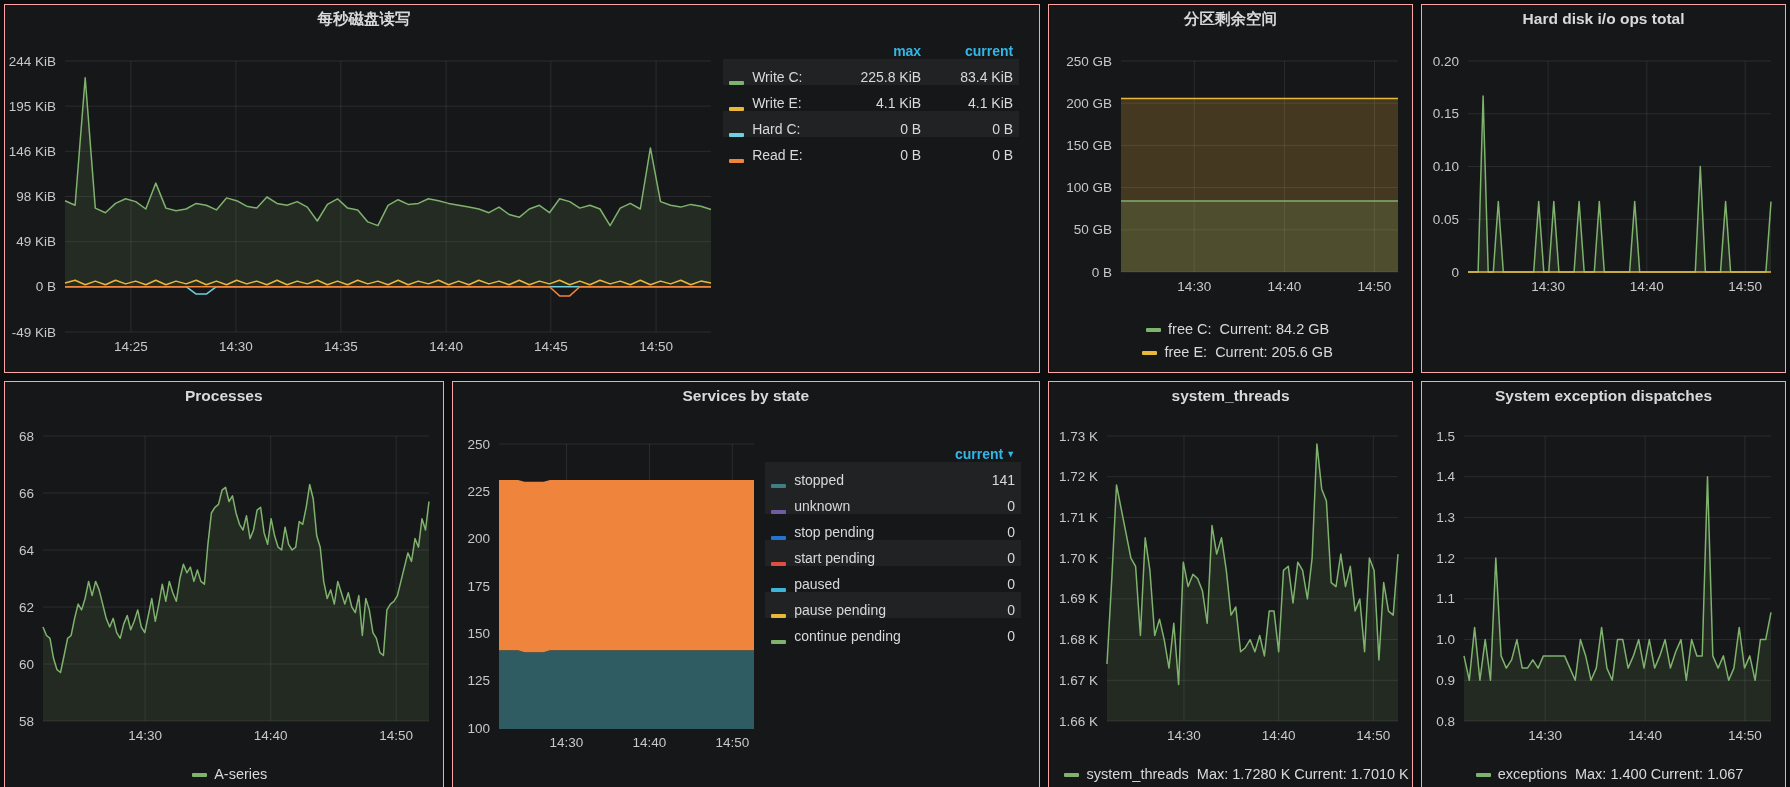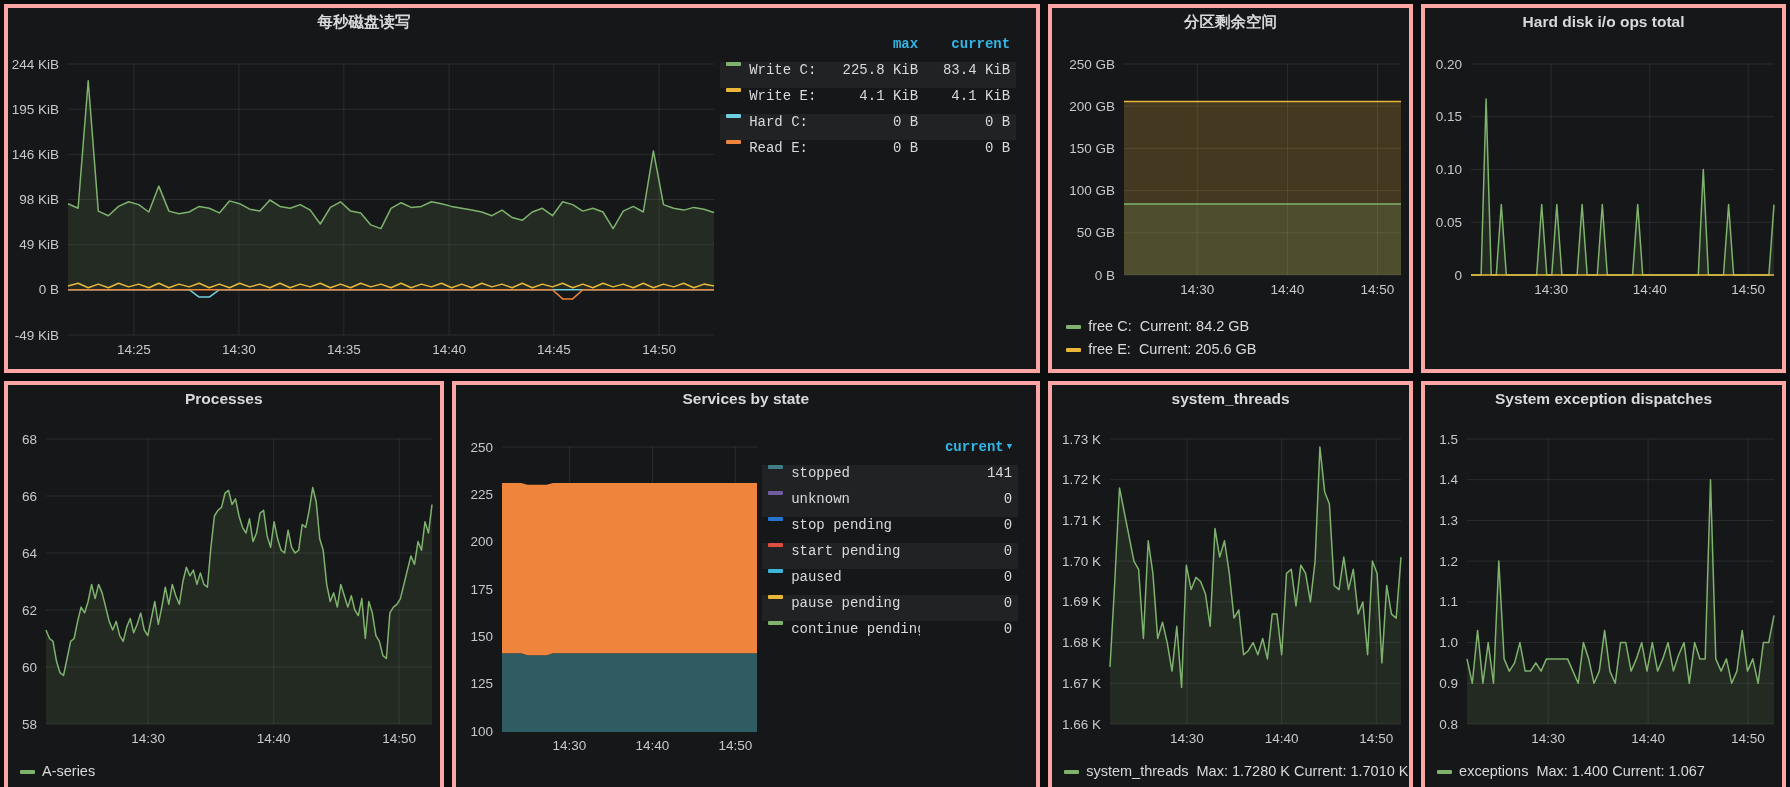--- a/index.html
+++ b/index.html
@@ -1,41 +1,41 @@
 <!DOCTYPE html>
 <html><head>
 <meta charset="utf-8">
 <style>
   * { box-sizing: border-box; margin: 0; padding: 0; }
   html,body { width:1790px; height:787px; overflow:hidden; background:#0c0d0f;
     font-family:"Liberation Sans", sans-serif; }
   .dashboard { display:grid; grid-template-columns:repeat(24,1fr);
     grid-template-rows:369px 410px; gap:8px; padding:4px; width:1790px; }
-  .panel { background:#161719; border:4px solid #fca5a5; display:flex; flex-direction:column; overflow:hidden; }
+  .panel { background:#161719; border:1px solid #fca5a5; display:flex; flex-direction:column; overflow:hidden; }
   .span14{grid-column:span 14}.span8{grid-column:span 8}.span6{grid-column:span 6}.span5{grid-column:span 5}
   .panel-title { height:28px; line-height:28px; text-align:center; color:#d8d9da;
     font-size:15.5px; font-weight:600; flex:0 0 auto; white-space:nowrap; overflow:hidden; cursor:pointer; }
   .panel-body { flex:1; display:flex; min-height:0; }
   .col { flex:1; display:flex; flex-direction:column; min-width:0; }
   .chart { flex:1; min-height:0; position:relative; }
   .chart svg { position:absolute; left:0; top:0; }
   text.tick { fill:#c7c8ca; font-size:13.5px; font-family:"Liberation Sans", sans-serif; }
   
   .side-legend { flex:0 0 auto; font-size:14px; color:#d8d9da; }
   .legend-disk { width:296px; margin:28px 20px 0 0; align-self:flex-start; }
   .legend-services { width:256px; margin:26px 18px 0 0; align-self:flex-start; }
-  .lt-head,.lt-row { display:flex; align-items:flex-start; height:26px; padding:0 6px;font-family:Liberation Mono, monospace; }
+  .lt-head,.lt-row { display:flex; align-items:flex-end; height:26px; padding:0 6px; }
   .lt-row.stripe { background:rgba(255,255,255,0.05); }
   .lt-name { flex:1; white-space:nowrap; overflow:hidden; cursor:pointer; }
   .lt-col { width:92px; text-align:right; white-space:nowrap; }
   .lt-colhead { color:#33b5e5; font-weight:700; cursor:pointer; }
   .sort-arrow { color:#33b5e5; font-size:9px; margin-left:3px; vertical-align:2px; }
   .dash { display:inline-block; width:15px; height:4px; border-radius:1px; margin-right:8px; flex:0 0 auto; }
   
-  .legend-lines { flex:0 0 auto; padding:6px 0 8px 14px; font-size:14.5px; color:#d8d9da; }
+  .legend-lines { flex:0 0 auto; padding:6px 0 8px 14px; font-size:14.5px; color:#d8d9da;text-align:center; }
   .legend-lines.one-line { padding:8px 0 4px 12px; }
   .ll-line { height:23px; line-height:23px; white-space:nowrap; overflow:hidden; }
   .ll-line .dash { margin-right:7px; vertical-align:middle; }
   .ll-name { cursor:pointer; }
   .ll-text { margin-left:8px; }
 </style>
 </head>
 <body>
 
 <div class="dashboard">

